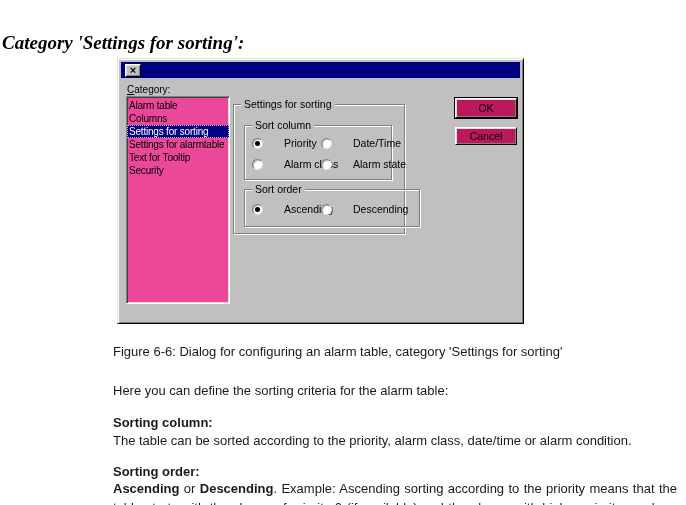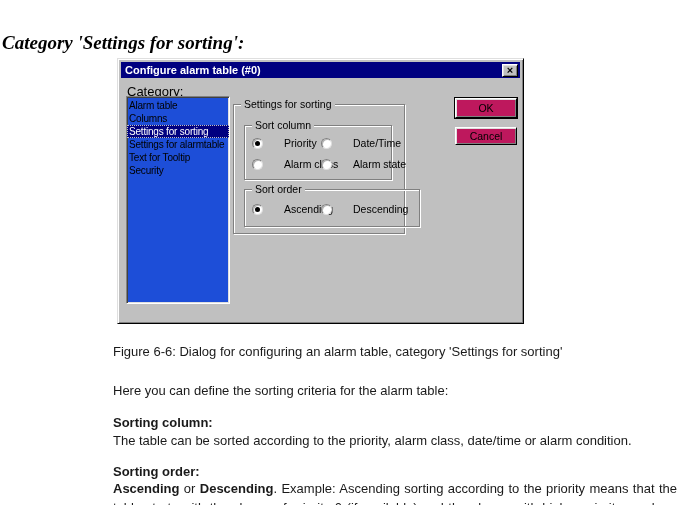--- a/index.html
+++ b/index.html
@@ -34,25 +34,25 @@
     padding:0 2px 0 4px;
   }
   .titlebar-text { font-size:11px; font-weight:bold; letter-spacing:0; }
   .close-btn {
     width:16px; height:13px; background:#c0c0c0; color:#000;
     border:1px solid; border-color:#fff #000 #000 #fff;
     box-shadow: inset 1px 1px 0 #dfdfdf, inset -1px -1px 0 #808080;
     display:flex; align-items:center; justify-content:center;
     font-size:11px; font-weight:bold; line-height:10px; cursor:default;
   }
-  .cat-label { position:absolute; left:9px; top:25px; font-size:13px; }
+  .cat-label { position:absolute; left:9px; top:25px; font-size:10px; }
   .u { text-decoration:underline; }
   .listbox {
     position:absolute; left:8px; top:37px; width:104px; height:208px;
-    background:#1d4ed8;
+    background:#ec4899;
     border:1px solid; border-color:#808080 #fff #fff #808080;
     box-shadow: inset 1px 1px 0 #404040, inset -1px -1px 0 #dfdfdf;
     padding:2px 0 0 0; overflow:hidden;
   }
   .list-item {
     height:13px; line-height:13px; font-size:10px; letter-spacing:-0.2px;
     padding:0 2px; white-space:nowrap; cursor:default;
   }
   .list-item.selected {
     background:var(--selection_bg,#000080); color:var(--selection_text,#fff);
@@ -96,21 +96,20 @@
 </head>
 <body>
 
 <div id="page">
 
   <div class="doc-heading">Category 'Settings for sorting':</div>
 
   <div class="dlg">
 
     <div class="titlebar">
-      <span class="titlebar-text">Configure alarm table (#0)</span>
       <span class="close-btn">
         <span>×</span>
       </span>
     </div>
 
     <div class="cat-label"><span class="u">C</span><span>ategory:</span></div>
 
     <div class="listbox">
       <div class="list-item">Alarm table</div>
       <div class="list-item">Columns</div>

